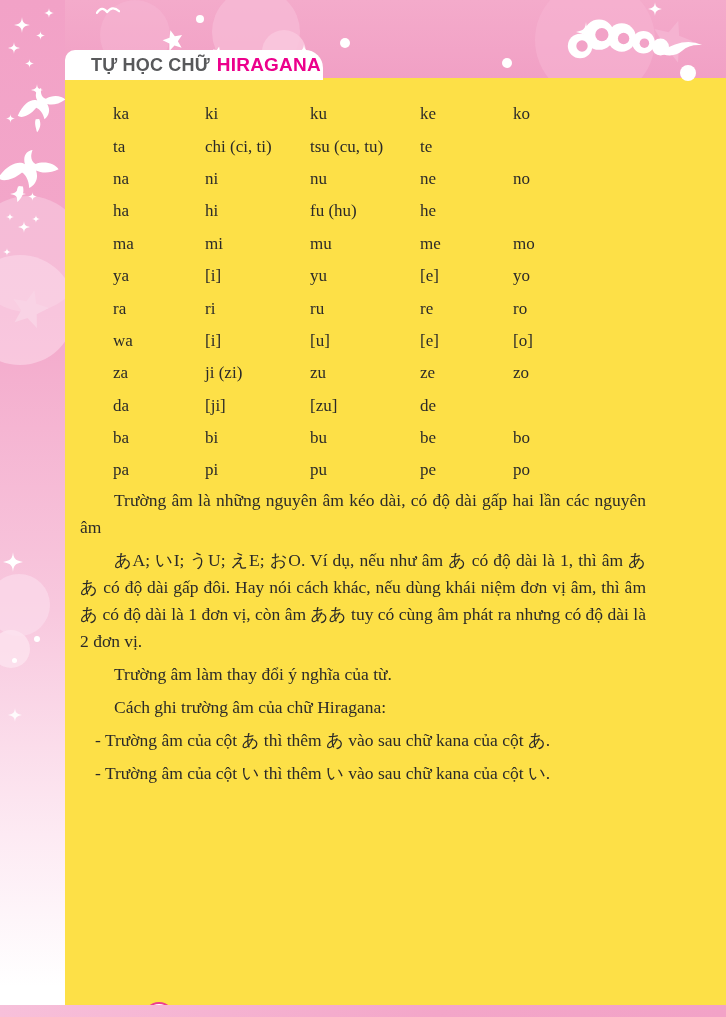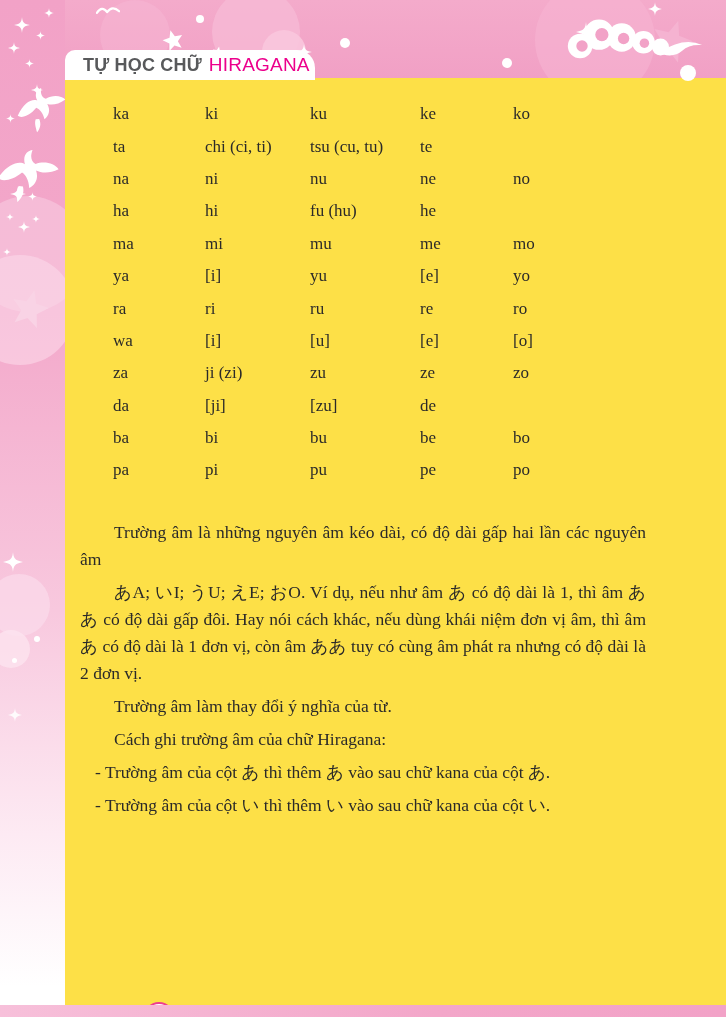--- a/index.html
+++ b/index.html
@@ -25,35 +25,35 @@
     background:linear-gradient(90deg,#f7c0da 0%,#f3a6c9 60%,#f2a2c7 100%);z-index:4;}
   .dec{position:absolute;pointer-events:none;}
   .bubble{border-radius:50%;}
   .dot{border-radius:50%;background:#fff;}
   svg.shape{display:block;width:100%;height:100%;}
   
   .content{position:absolute;left:65px;top:78px;width:661px;height:927px;
     background:#fde047;z-index:2;}
   .header-pill{position:absolute;left:65px;top:50px;width:232px;height:30px;
     background:#ffffff;border-radius:10px 18px 0 0;z-index:3;
-    display:flex;align-items:center;padding-left:18px;}
+    display:flex;align-items:center;padding-left:26px;}
   .header-pill .t1{font-family:"Liberation Sans",sans-serif;font-weight:bold;
     font-size:18px;color:var(--title-gray);letter-spacing:.2px;margin-right:7px;}
-  .header-pill .t2{font-family:"Liberation Sans",sans-serif;font-weight:normal;
+  .header-pill .t2{font-family:"Liberation Sans",sans-serif;font-weight:bold;
     font-size:19px;color:var(--accent-magenta);letter-spacing:.2px;text-align:right;}
   
   .syllable-table{margin:20px 0 0 48px;}
   .trow{display:grid;grid-template-columns:92px 105px 110px 93px auto;
     height:32.4px;align-items:center;}
   .tcell{font-size:17px;color:var(--body-text);}
   
   .section-heading{margin:9px 0 4px 23px;line-height:30px;font-size:19px;
     font-weight:bold;color:var(--heading-pink);letter-spacing:.2px;}
   .section-heading .bullet{margin-right:8px;}
-  .paragraphs{margin-left:15px;width:566px;margin-top:32px;}
+  .paragraphs{margin-left:15px;width:566px;}
   .paragraphs p{margin:0 0 6px 0;font-size:17.5px;line-height:27px;
     text-align:justify;text-indent:34px;color:var(--body-text);}
   .paragraphs p.dash{text-indent:15px;}
   
   .page-footer{position:absolute;left:78px;top:924px;display:flex;
     align-items:center;z-index:3;}
   .page-circle{width:28px;height:28px;border:2px solid var(--circle-border);
     border-radius:50%;display:flex;align-items:center;justify-content:center;
     font-family:"Liberation Sans",sans-serif;font-size:15px;font-weight:bold;
     color:#333;background:#fff;}

